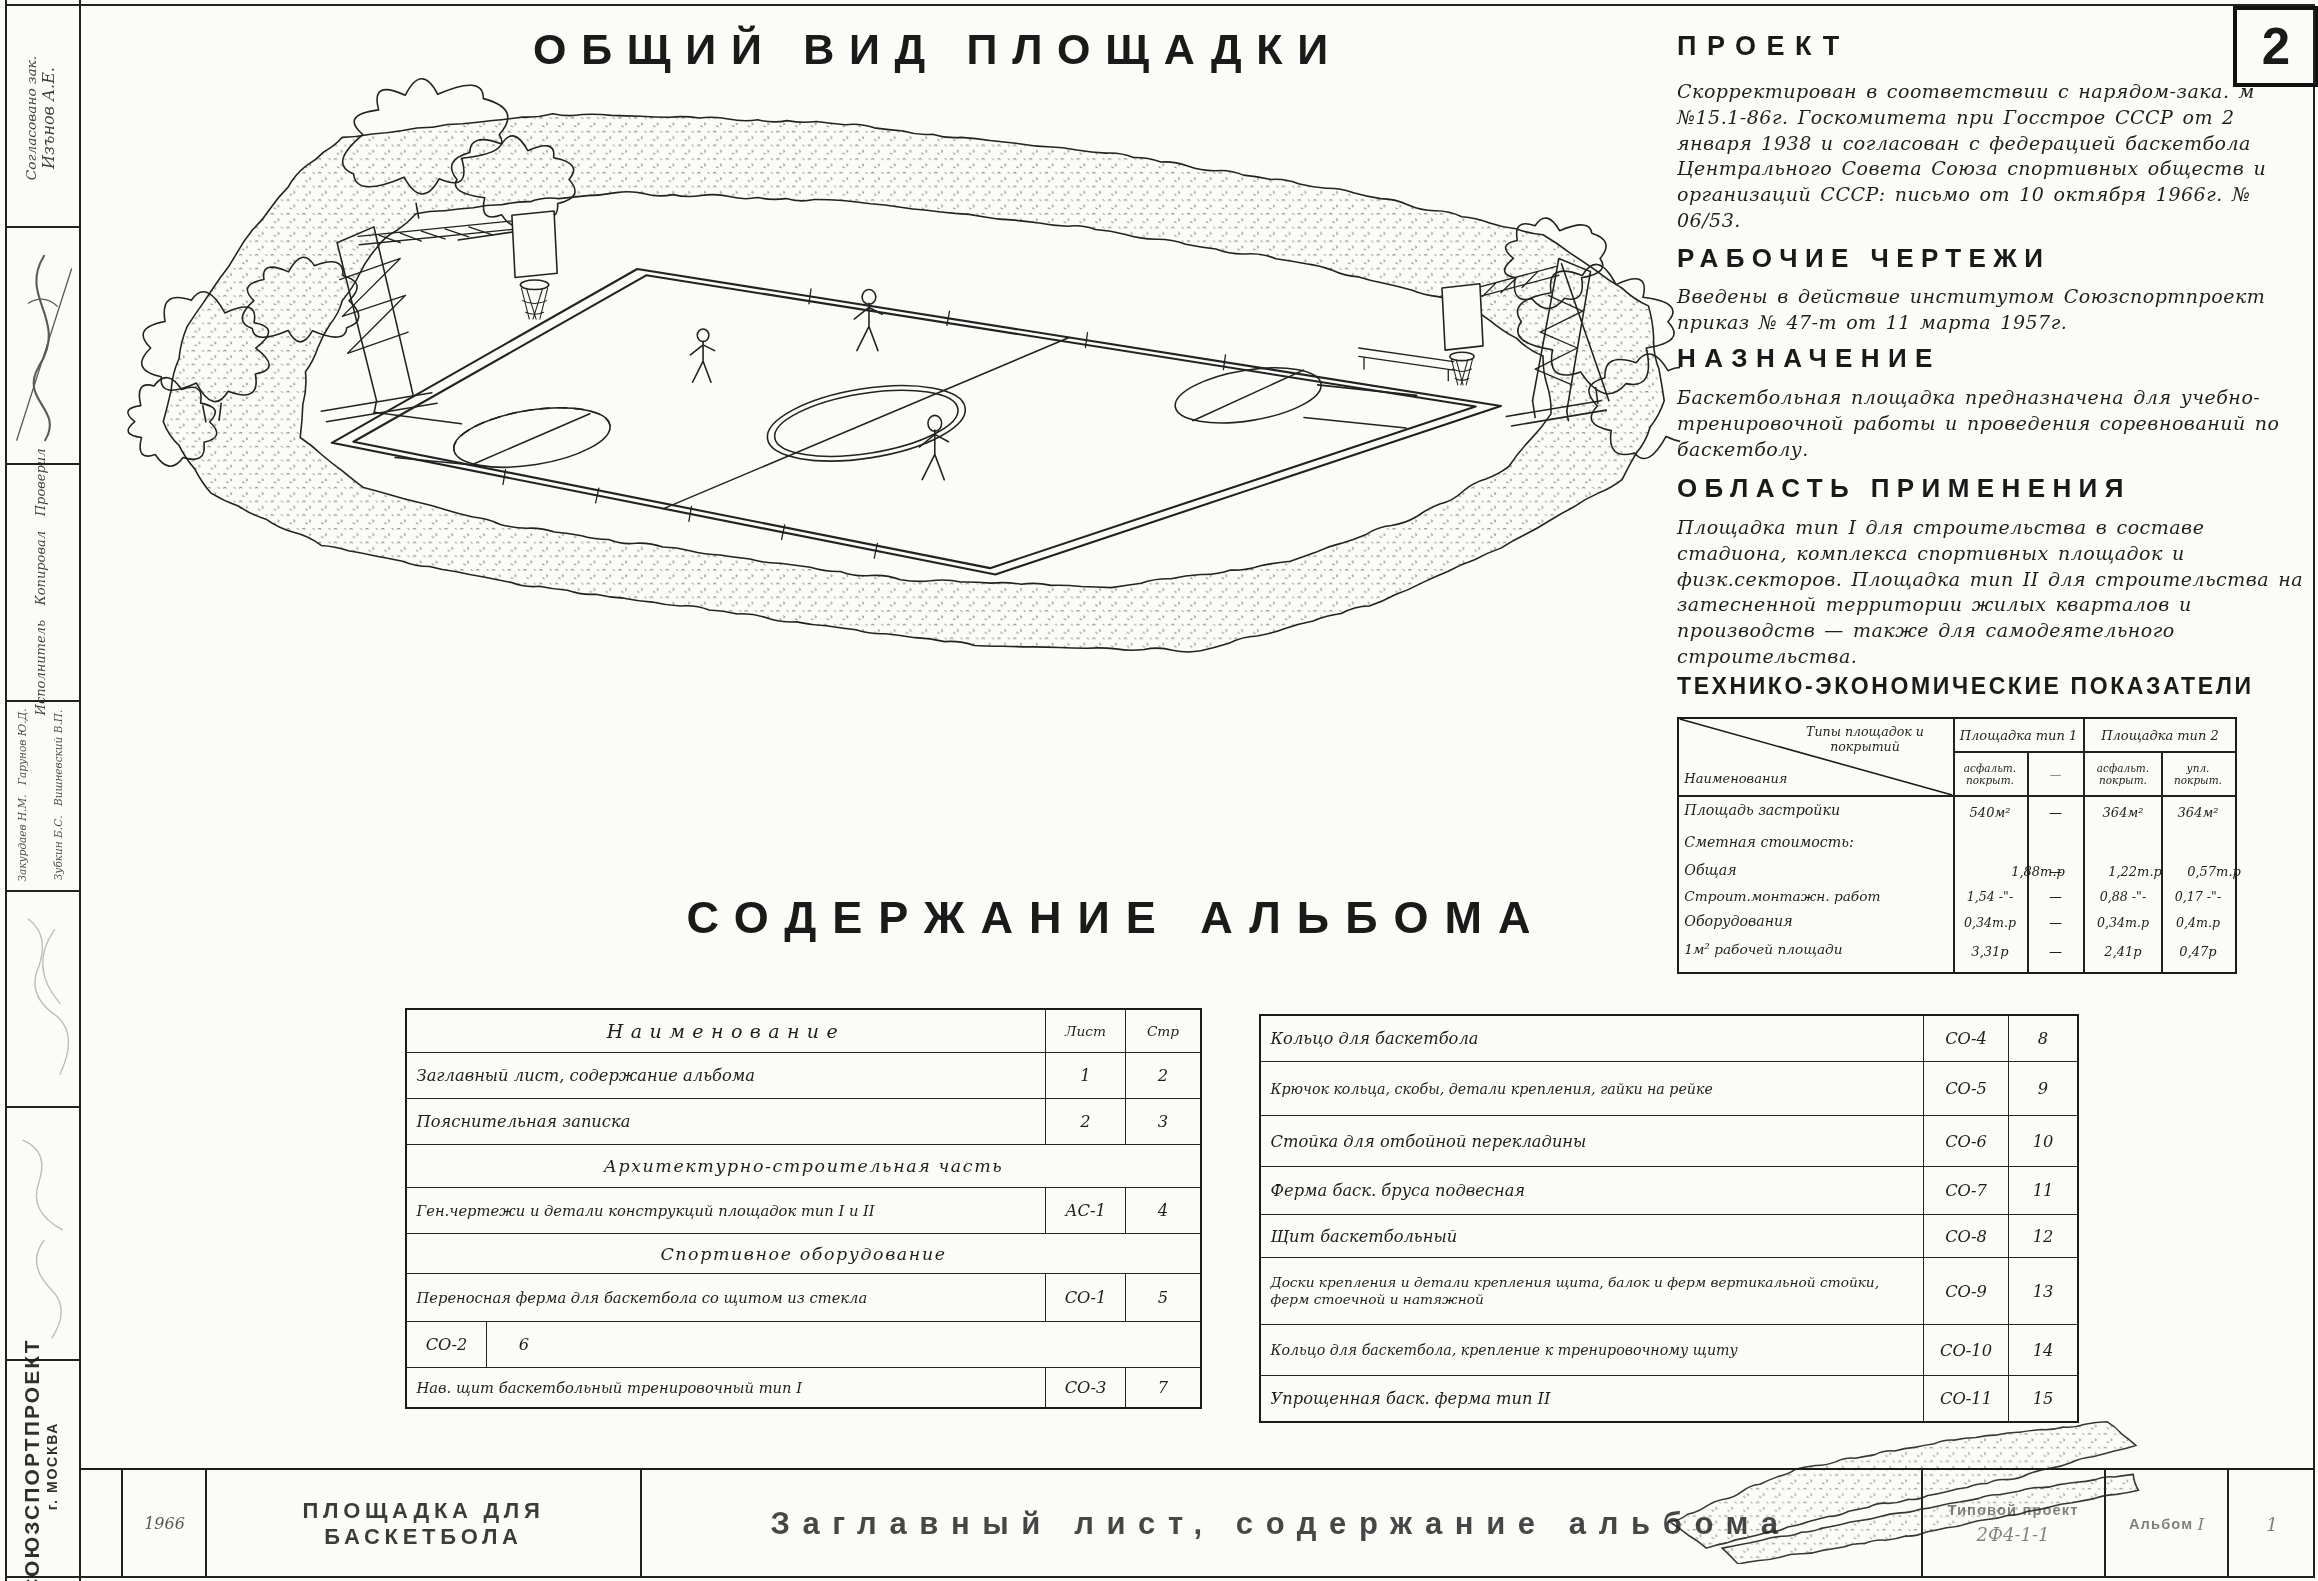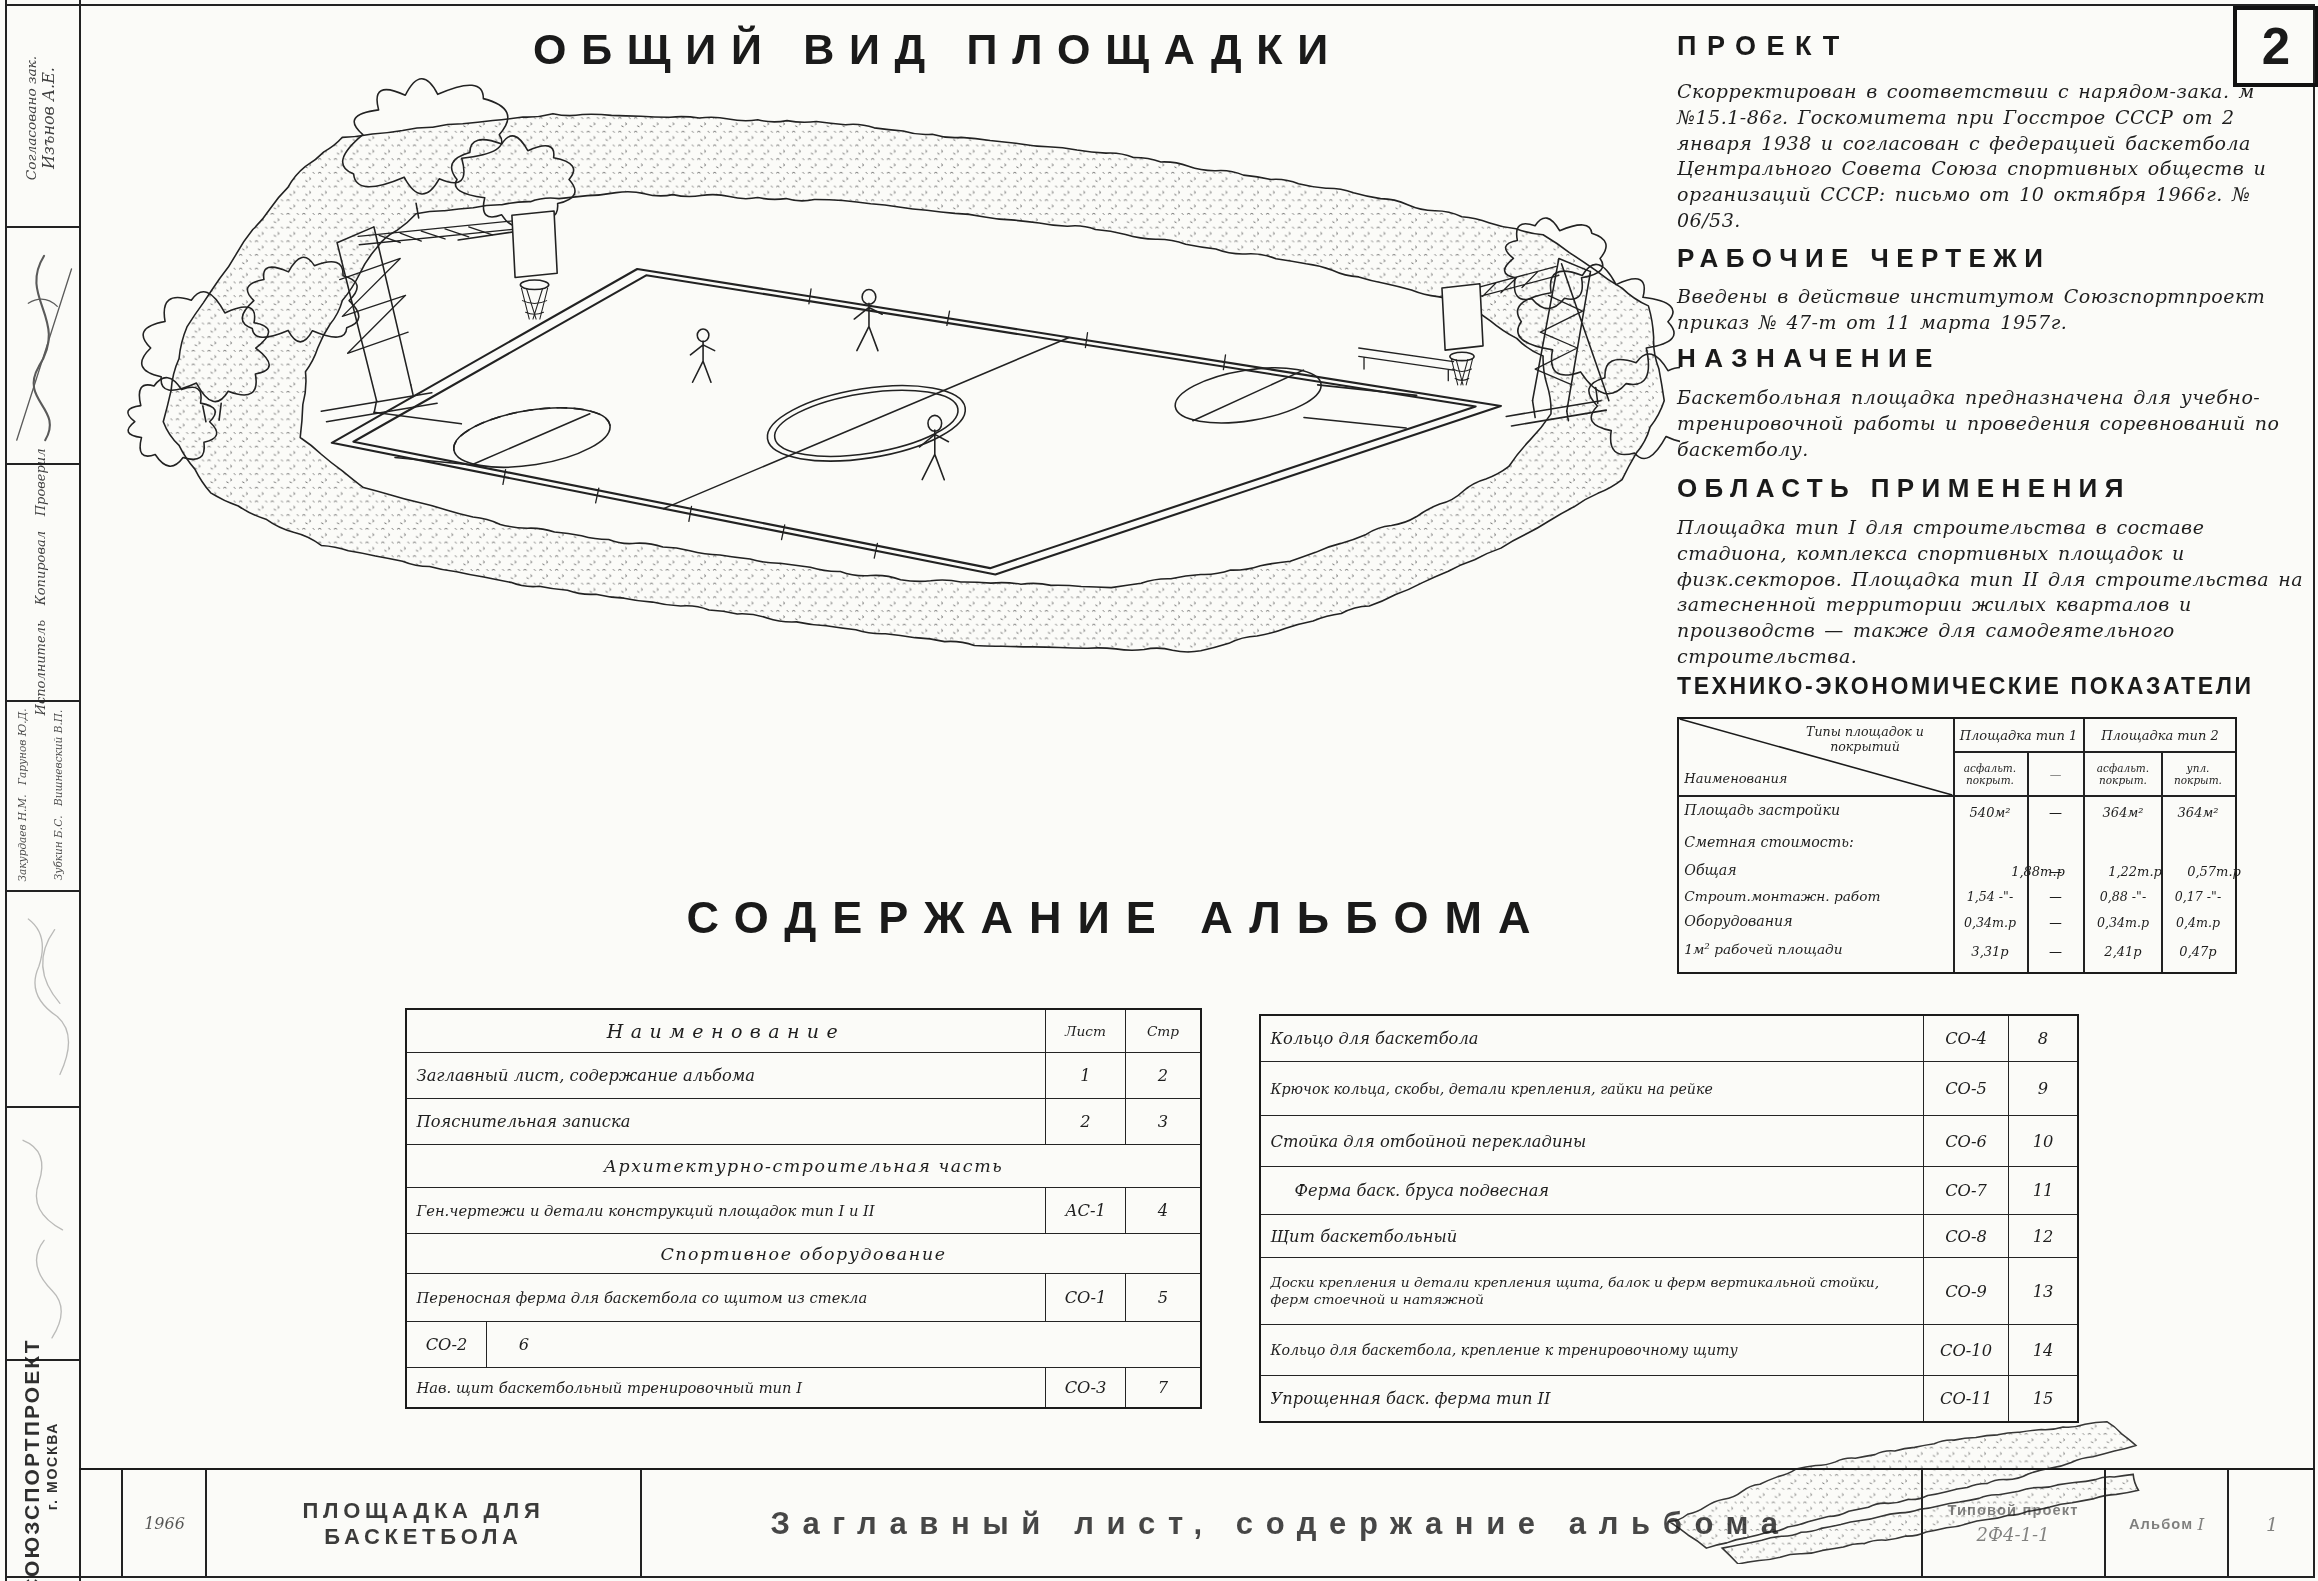--- a/index.html
+++ b/index.html
@@ -282,21 +282,21 @@
     <div class="row" style="height:53px;">
       <div class="cell-name hand" style="font-size:14.2px;">Крючок кольца, скобы, детали крепления, гайки на рейке</div>
       <div class="cell-sm hand ct-text" style="width:84px;border-right:1.6px solid #242424;">СО-5</div>
       <div class="cell-sm hand ct-text" style="width:68px;">9</div>
     </div>
     <div class="row" style="height:50px;">
       <div class="cell-name hand ct-text">Стойка для отбойной перекладины</div>
       <div class="cell-sm hand ct-text" style="width:84px;border-right:1.6px solid #242424;">СО-6</div>
       <div class="cell-sm hand ct-text" style="width:68px;">10</div>
     </div>
-    <div class="row" style="height:47px;padding-left:24px;">
+    <div class="row" style="height:47px;">
       <div class="cell-name hand ct-text">Ферма баск. бруса подвесная</div>
       <div class="cell-sm hand ct-text" style="width:84px;border-right:1.6px solid #242424;text-align:center;">СО-7</div>
       <div class="cell-sm hand ct-text" style="width:68px;">11</div>
     </div>
     <div class="row" style="height:42px;">
       <div class="cell-name hand ct-text">Щит баскетбольный</div>
       <div class="cell-sm hand ct-text" style="width:84px;border-right:1.6px solid #242424;">СО-8</div>
       <div class="cell-sm hand ct-text" style="width:68px;">12</div>
     </div>
     <div class="row" style="height:66px;">

